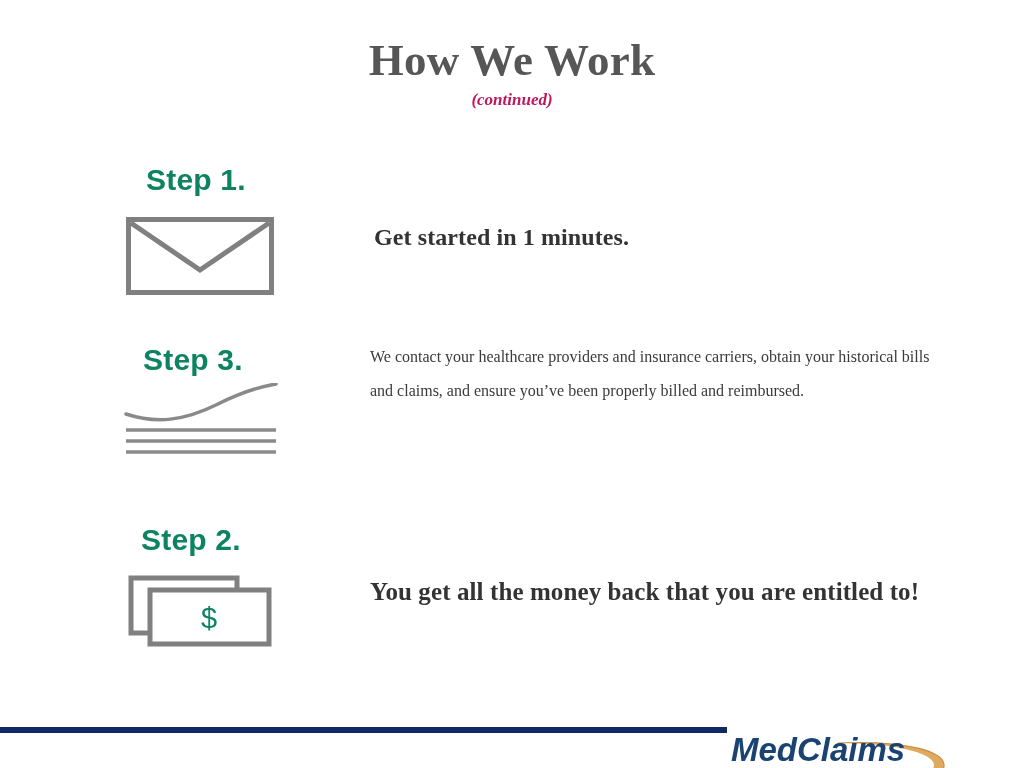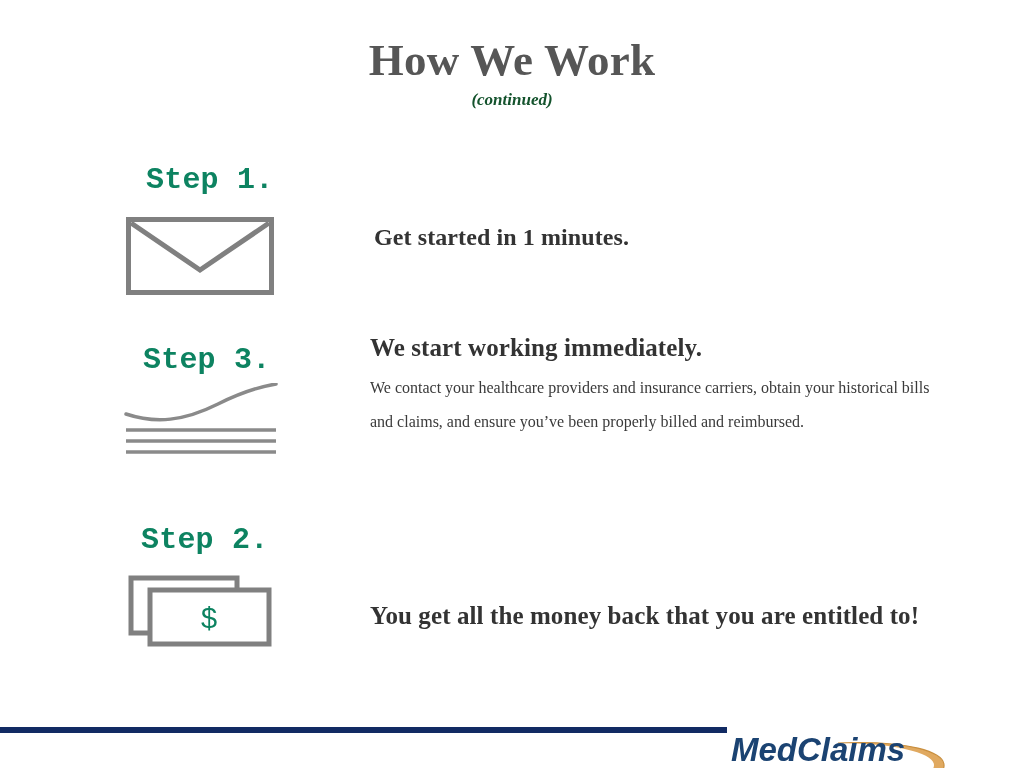--- a/index.html
+++ b/index.html
@@ -38,28 +38,28 @@
     line-height: 52px;
     color: #565656;
     letter-spacing: 0.3px;
   }
   .slide-subtitle {
     font-family: "Liberation Serif", serif;
     font-weight: bold;
     font-style: italic;
     font-size: 17px;
     line-height: 20px;
-    color: #14532d;
+    color: #be185d;
     margin-top: 4px;
   }
 
   
   .step-label {
     position: absolute;
-    font-family: Liberation Mono, monospace;
+    font-family: Liberation Sans, sans-serif;
     font-weight: bold;
     font-size: 30px;
     line-height: 34px;
     color: #0d8361;
     letter-spacing: 0.2px;
     text-align: center;
   }
   .step-label-1 { left: 146px; top: 163px; }
   .step-label-2 { left: 143px; top: 343px; }
   .step-label-3 { left: 141px; top: 523px; }
@@ -87,21 +87,21 @@
     font-weight: normal;
     font-size: 16px;
     line-height: 34px;
     color: #3a3a3a;
     margin-top: 8px;
   }
 
   .text-1 { left: 374px; top: 222px; width: 560px; }
   .text-1 .step-head { font-size: 24px; }
   .text-2 { left: 370px; top: 332px; width: 560px; }
-  .text-3 { left: 370px; top: 571px; width: 580px; margin-top: 24px; }
+  .text-3 { left: 370px; top: 571px; width: 580px; }
   .text-3 .step-head { line-height: 41px; }
 
   
   .footer-rule {
     position: absolute;
     left: 0;
     top: 727px;
     width: 727px;
     height: 6px;
     background: #112a63;
@@ -142,21 +142,20 @@
   <div class="icon-wrap icon-chart">
     <svg width="158" height="72" viewBox="0 0 158 72" xmlns="http://www.w3.org/2000/svg">
       <path d="M4,31 C34,41 62,38 96,21 C118,10 136,4 154,1" fill="none" stroke="#8a8a8a" stroke-width="3.5" stroke-linecap="round"></path>
       <line x1="4" y1="47" x2="154" y2="47" stroke="#8a8a8a" stroke-width="3.5"></line>
       <line x1="4" y1="58" x2="154" y2="58" stroke="#8a8a8a" stroke-width="3.5"></line>
       <line x1="4" y1="69" x2="154" y2="69" stroke="#8a8a8a" stroke-width="3.5"></line>
     </svg>
   </div>
 
   <div class="step-text text-2">
-    <div class="step-head">We start working immediately.</div>
     <div class="step-body">We contact your healthcare providers and insurance carriers, obtain your historical bills and claims, and ensure you’ve been properly billed and reimbursed.</div>
   </div>
 
   <div class="step-label step-label-3">Step 2.</div>
 
   <div class="icon-wrap icon-money">
     <svg width="145" height="72" viewBox="0 0 145 72" xmlns="http://www.w3.org/2000/svg">
       <rect x="3" y="3" width="106" height="55" fill="#ffffff" stroke="#808080" stroke-width="5"></rect>
       <rect x="22" y="15" width="119" height="54" fill="#ffffff" stroke="#808080" stroke-width="5"></rect>
       <text x="81" y="53" text-anchor="middle" font-family="Liberation Sans, sans-serif" font-size="29" font-weight="normal" fill="#0d8361">$</text>

